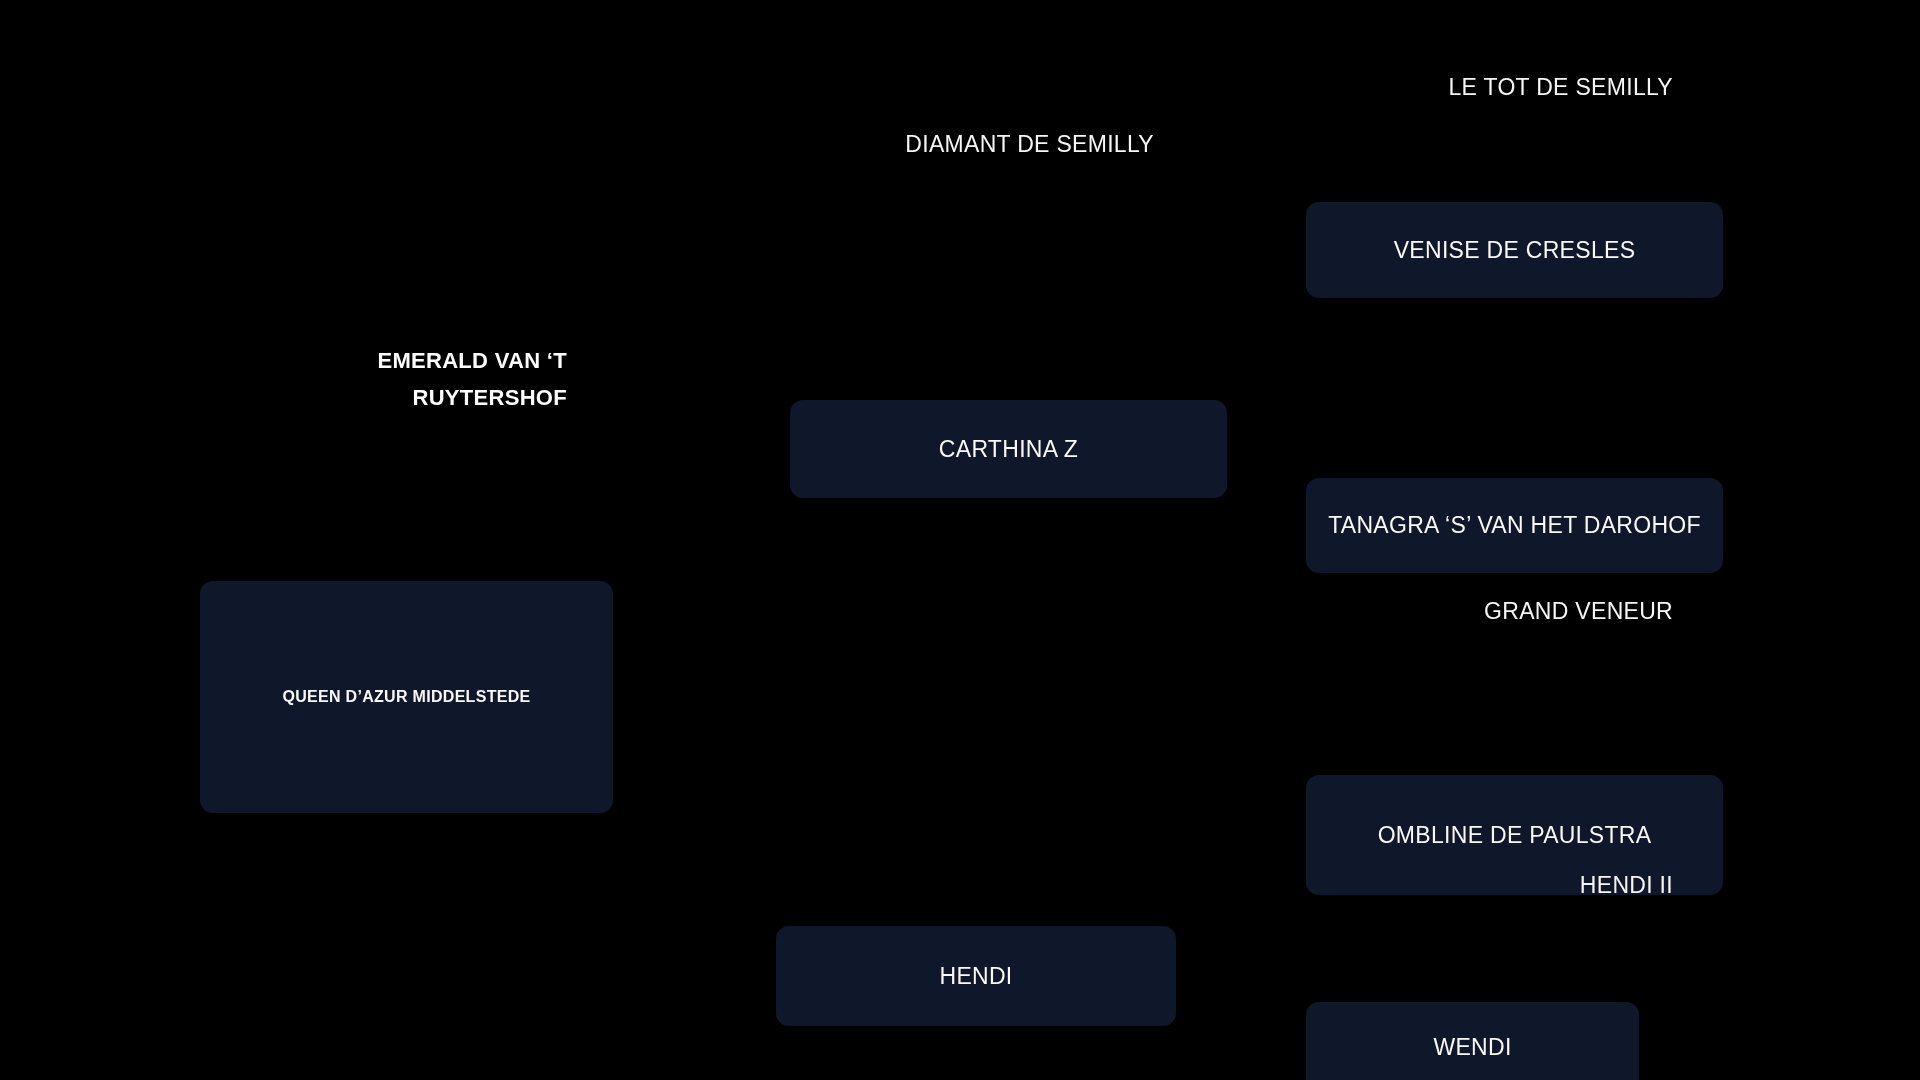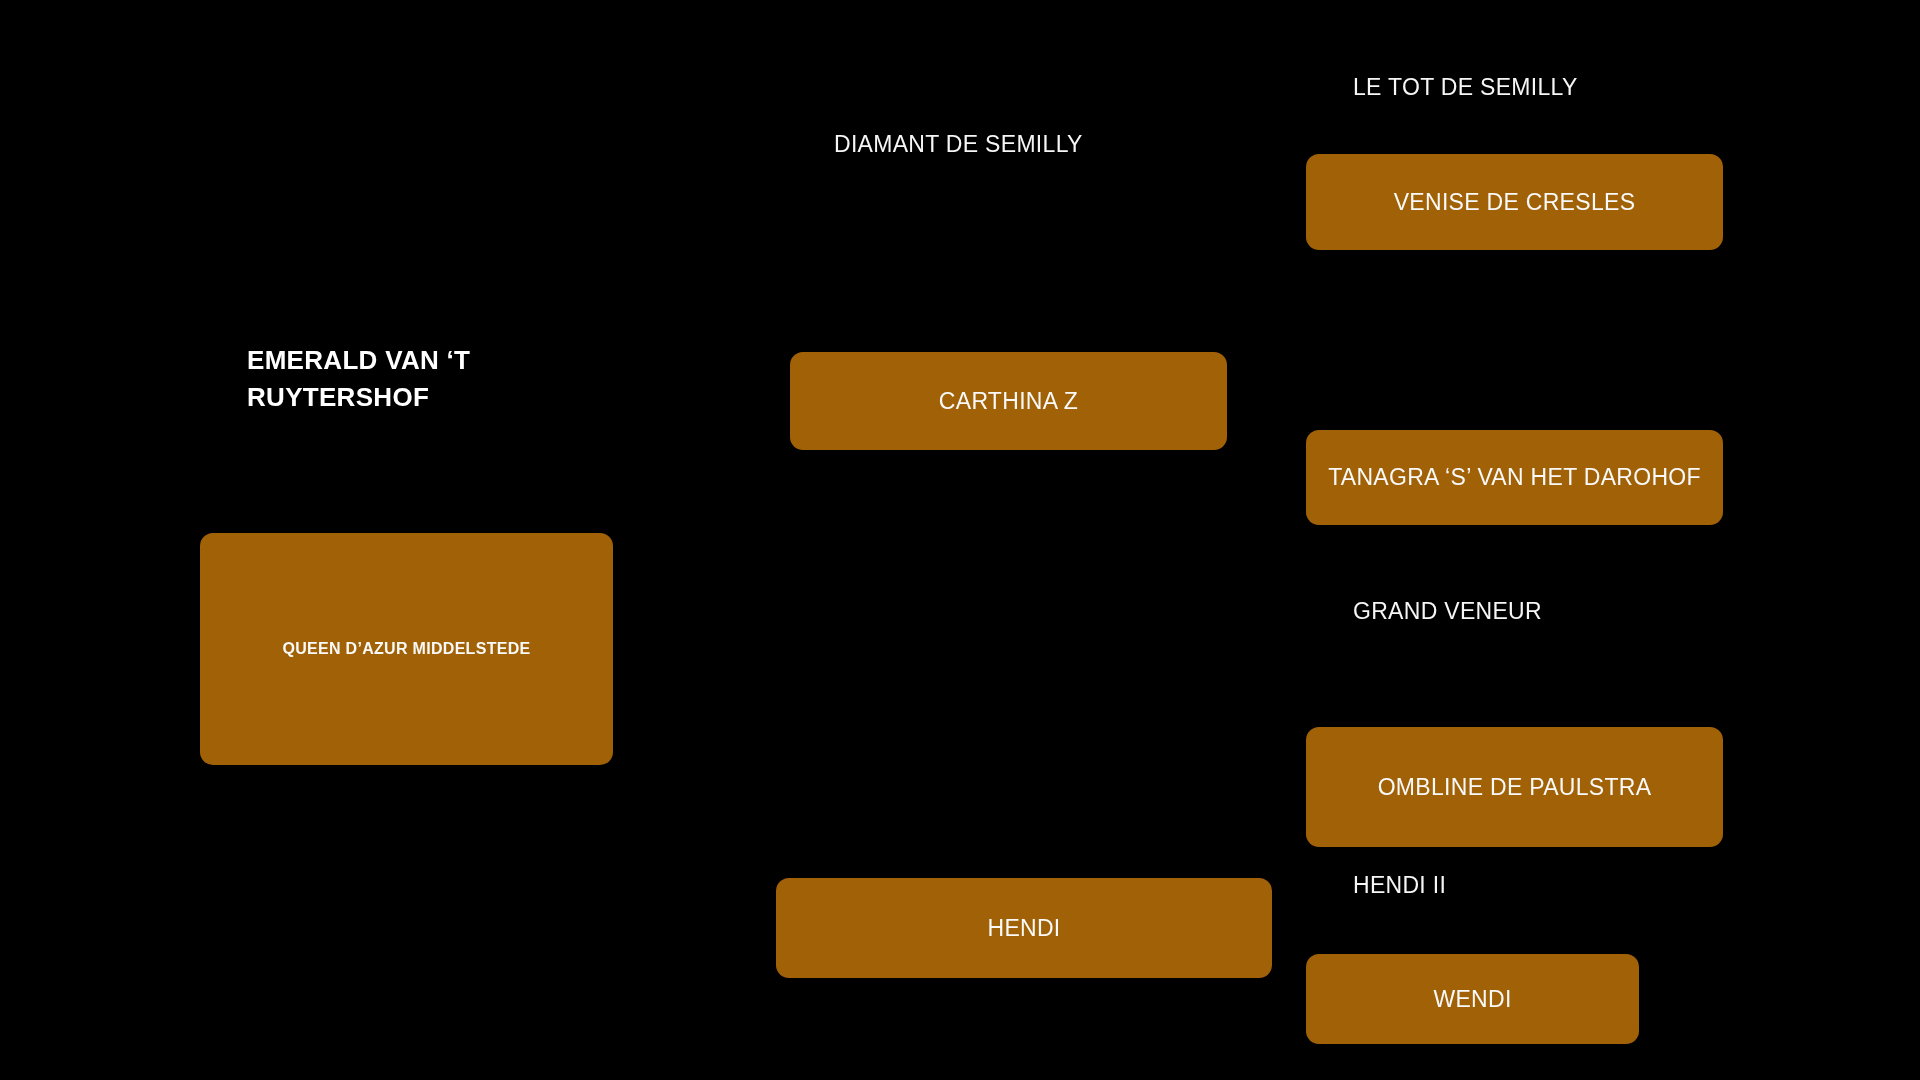--- a/index.html
+++ b/index.html
@@ -10,51 +10,52 @@
   #stage {
     position: relative;
     width: 1920px;
     height: 1080px;
     background: #000000;
     overflow: hidden;
     font-family: "Liberation Sans", "DejaVu Sans", sans-serif;
   }
   .node-label {
     position: absolute;
-    text-align: left;
+    text-align: right;
     font-size: 23px;
     font-weight: 400;
     color: #f6f6f6;
     letter-spacing: 0.3px;
     white-space: nowrap;
   }
   .node-box {
     position: absolute;
-    background: #a16207;
+    background: #0f172a;
     border-radius: 13px;
     display: flex;
     align-items: center;
     justify-content: center;
     font-size: 23px;
     font-weight: 400;
     color: #f9f9f9;
     letter-spacing: 0.3px;
     white-space: nowrap;
+    margin-top: 48px;
   }
   .bold-name {
     font-weight: 700;
   }
   
-  .pos-emerald   { left: 247px;  top: 342px;  width: 320px;  font-size: 26px; line-height: 37px; white-space: normal; color: #ffffff; }
+  .pos-emerald   { left: 247px;  top: 342px;  width: 320px;  font-size: 22px; line-height: 37px; white-space: normal; color: #ffffff; }
   .pos-queen     { left: 200px;  top: 533px;  width: 413px;  height: 232px; font-size: 16px; }
   
   .pos-diamant   { left: 834px;  top: 131px;  width: 320px; }
   .pos-carthina  { left: 790px;  top: 352px;  width: 437px;  height: 98px; }
   .pos-azur      { left: 835px;  top: 597px;  width: 320px; }
-  .pos-hendi     { left: 776px;  top: 878px;  width: 496px;  height: 100px; }
+  .pos-hendi     { left: 776px;  top: 878px;  width: 400px;  height: 100px; }
   
   .pos-letot     { left: 1353px; top: 74px;   width: 320px; }
   .pos-venise    { left: 1306px; top: 154px;  width: 417px;  height: 96px; }
   .pos-carthago  { left: 1353px; top: 331px;  width: 320px; }
   .pos-tanagra   { left: 1306px; top: 430px;  width: 417px;  height: 95px; }
   .pos-grandven  { left: 1353px; top: 598px;  width: 320px; }
   .pos-ombline   { left: 1306px; top: 727px;  width: 417px;  height: 120px; }
   .pos-narko     { left: 1353px; top: 872px;  width: 320px; }
   .pos-wendi     { left: 1306px; top: 954px;  width: 333px;  height: 90px; }
 </style>

